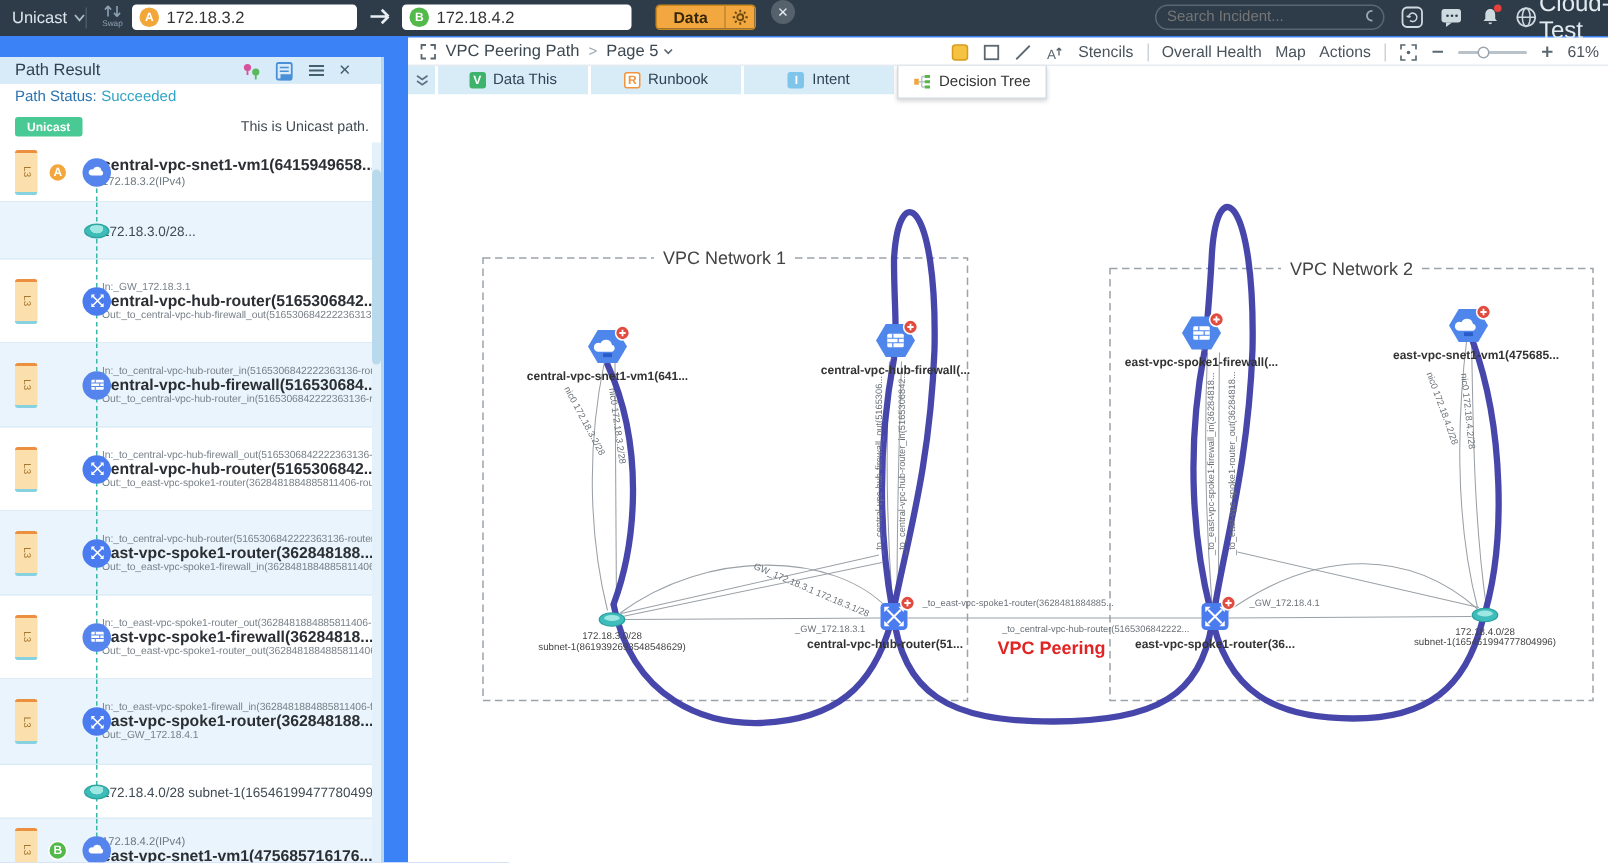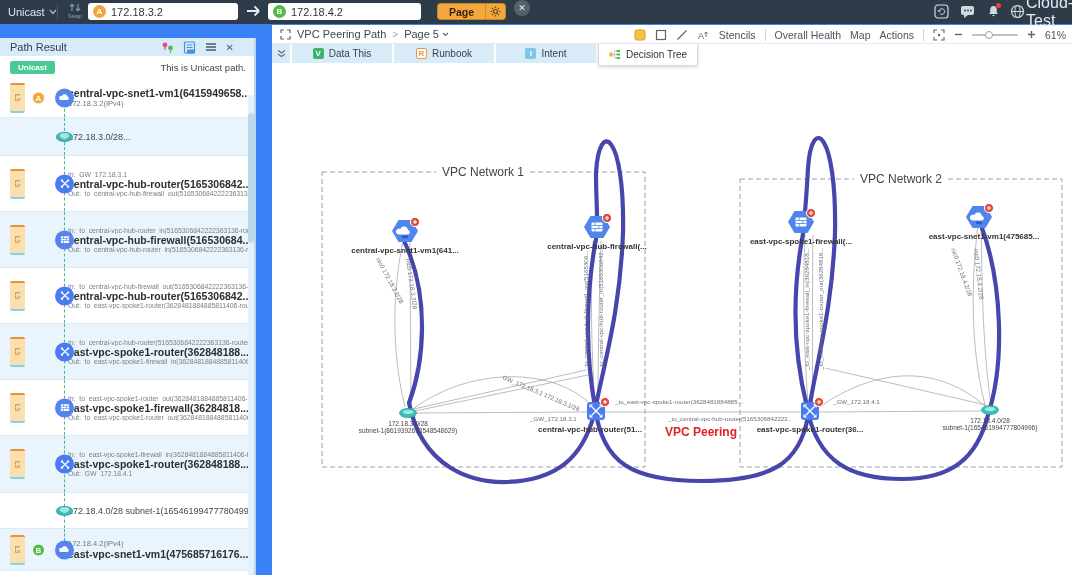--- a/index.html
+++ b/index.html
@@ -134,32 +134,39 @@
       <input readonly="" value="172.18.3.2" style="">
     </div>
     <svg class="tb-arrow" width="16" height="14">
       <path d="M1,7 H13 M13,7 L8.5,2.5 M13,7 L8.5,11.5" stroke="#e8eef3" stroke-width="1.8" fill="none"></path>
     </svg>
     <div class="ipbox" style="left:268px; width:153px;">
       <span class="badge b">B</span>
       <input readonly="" value="172.18.4.2" style="">
     </div>
     <div class="pathbtn">
-      <span class="plabel">Page</span>
+      <span class="plabel">Data</span>
       <span class="pgear">
         <svg width="11" height="11">
           <circle cx="5.5" cy="5.5" r="2" fill="none" stroke="#6b4a11" stroke-width="1.2"></circle>
           <g stroke="#6b4a11" stroke-width="1.2">
             <path d="M5.5,0.5 v1.6 M5.5,8.9 v1.6 M0.5,5.5 h1.6 M8.9,5.5 h1.6 M2,2 l1.1,1.1 M7.9,7.9 L9,9 M9,2 L7.9,3.1 M3.1,7.9 L2,9"></path>
           </g>
         </svg>
       </span>
     </div>
     <div class="tb-close">✕</div>
 
+    <div class="searchpill">
+      <input placeholder="Search Incident..." style="">
+      <svg width="11" height="11">
+        <circle cx="4.5" cy="4.5" r="3.2" fill="none" stroke="#9aa8b3" stroke-width="1.2"></circle>
+        <path d="M7,7 L10,10" stroke="#9aa8b3" stroke-width="1.2"></path>
+      </svg>
+    </div>
     <span class="tb-icon" style="left:934px;">
       <svg width="15" height="15">
           <rect x="1" y="1" width="13" height="13" rx="3" fill="none" stroke="#cfd9e0" stroke-width="1.2"></rect>
           <path d="M5,7.5 a2.8,2.8 0 1,1 1,2.2 M5,7.5 l-1.3,-1 M5,7.5 l1.5,-0.6" stroke="#cfd9e0" stroke-width="1" fill="none"></path>
         </svg>
     </span>
     <span class="tb-icon" style="left:960px;">
       <svg width="15" height="15">
           <rect x="1" y="2" width="13" height="9" rx="2" fill="#cfd9e0"></rect>
           <path d="M4,11 L4,14 L8,11" fill="#cfd9e0"></path>
@@ -207,20 +214,24 @@
             </svg>
         </span>
         <span>
           <svg width="12" height="10">
               <path d="M1,2 h10 M1,5 h10 M1,8 h10" stroke="#44606f" stroke-width="1.4"></path>
             </svg>
         </span>
         <span style="color:#44606f; font-size:10px;">✕</span>
       </span>
     </div>
+    <div class="p-status">
+      <span class="lbl">Path Status:</span>
+      <span class="val">Succeeded</span>
+    </div>
     <div class="p-note">
       <span class="ubadge">Unicast</span>
       <span class="note">This is Unicast path.</span>
     </div>
 
     <div class="hop h40 first">
       <span class="tag">
           <i>L3</i>
         </span>
       <span class="badge a abpos">A</span>

